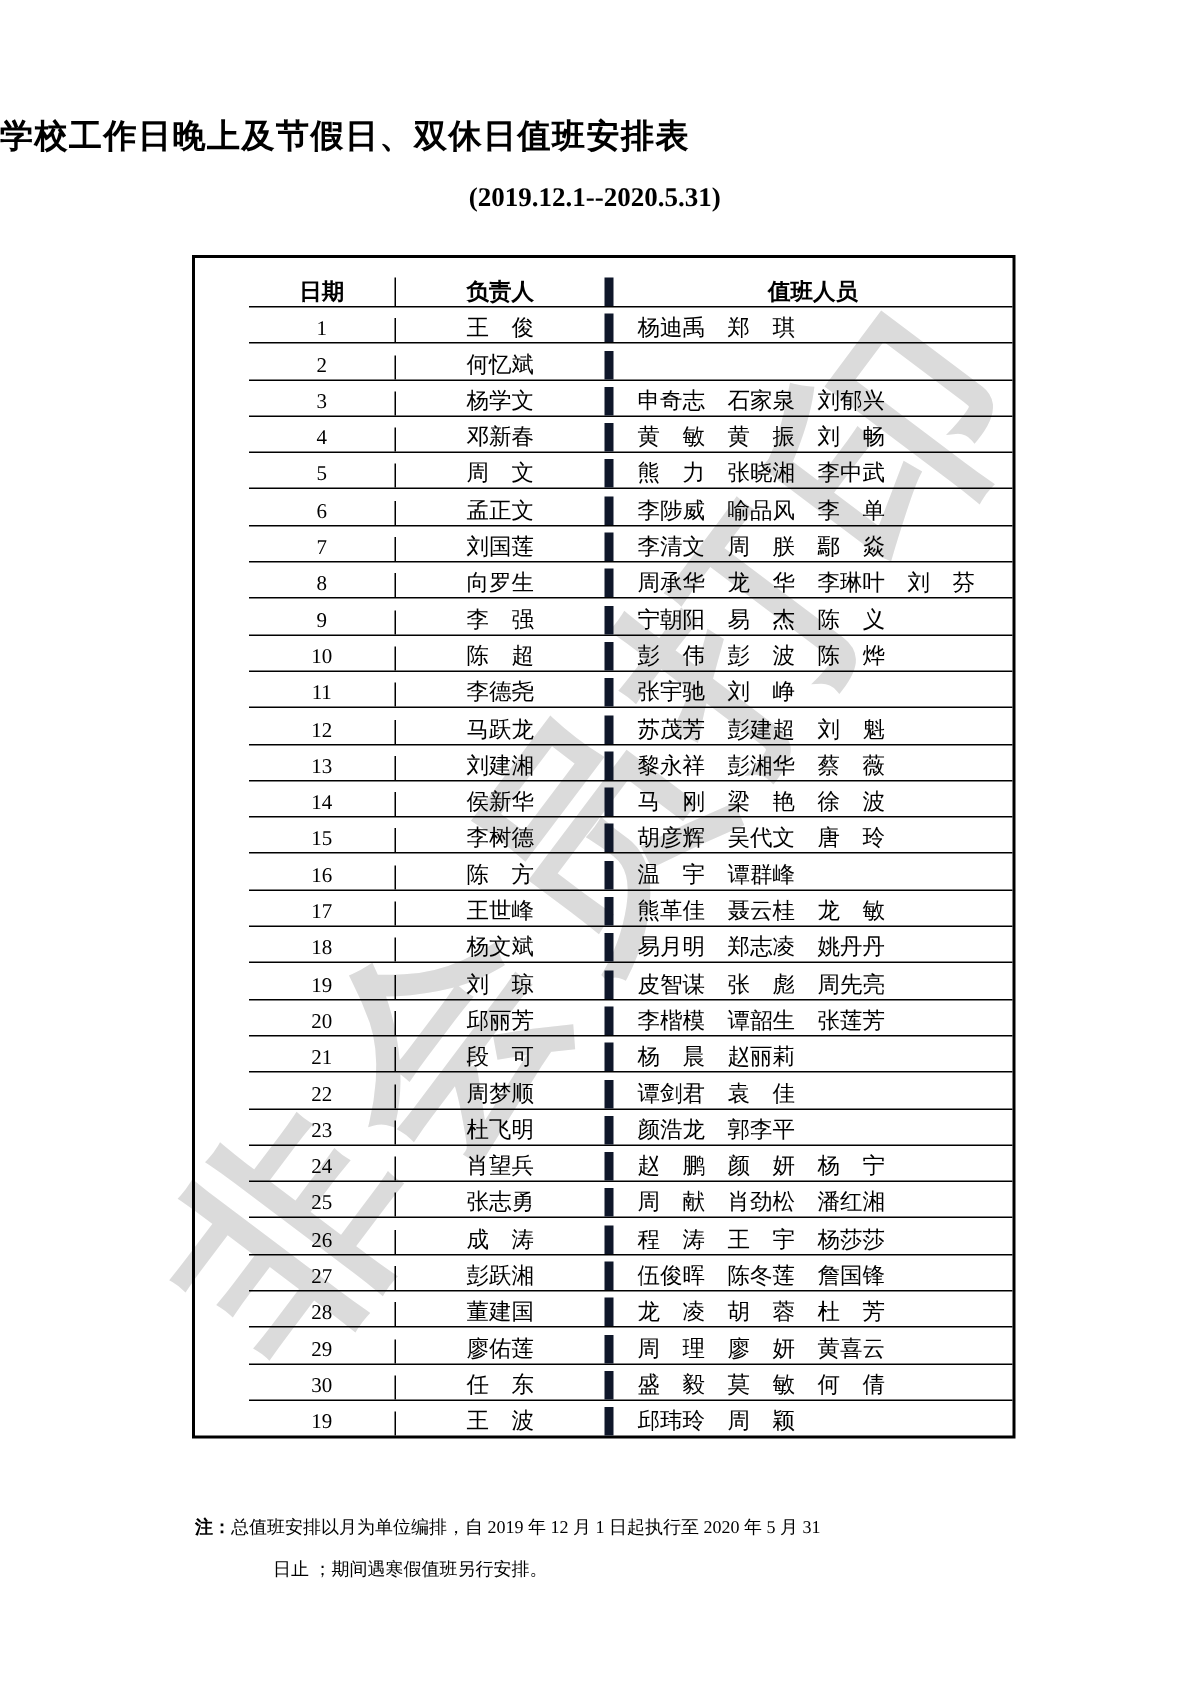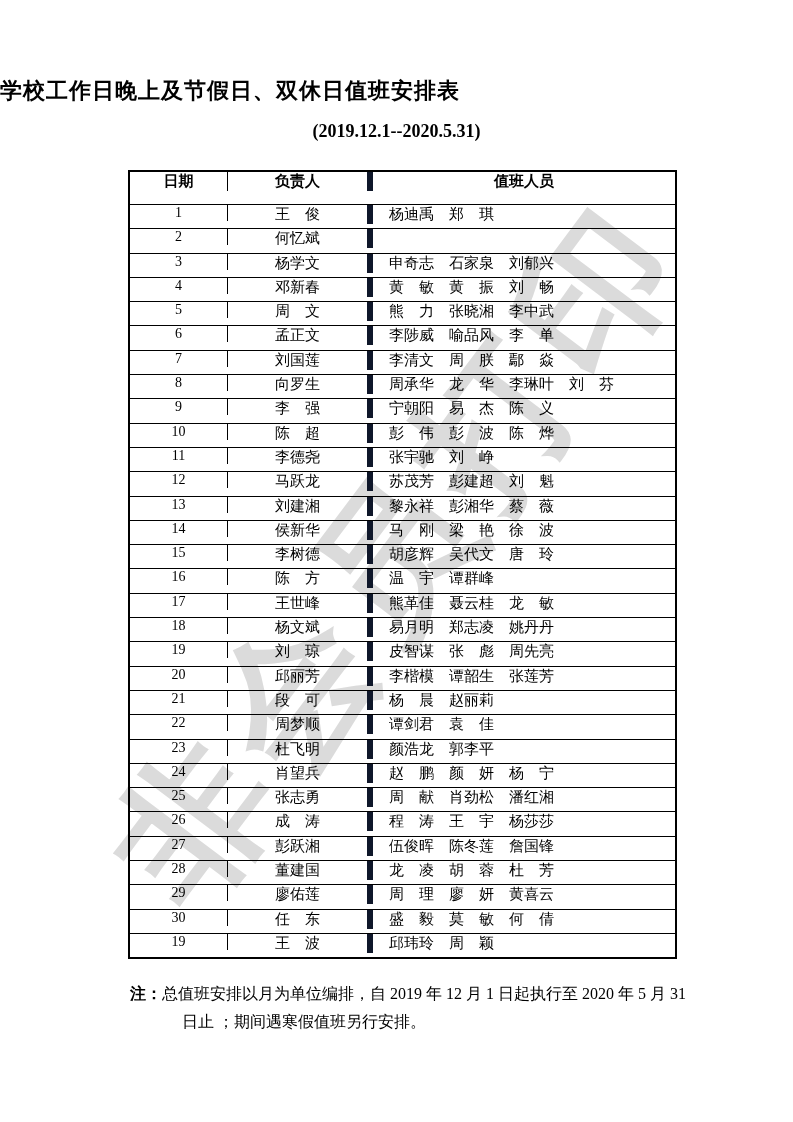--- a/index.html
+++ b/index.html
@@ -54,40 +54,40 @@
     top: 170px;
     width: 549px;
     height: 789px;
     border: 2px solid #000;
     display: flex;
     flex-direction: column;
     z-index: 1;
     background: transparent;
     font-size: 15px;
   }
-  .tr { display: flex; flex: 1 1 auto; border-bottom: 1px solid #000; align-items: flex-start; }
+  .tr { display: flex; flex: 1 1 auto; border-bottom: 1px solid #000; align-items: flex-end; margin-left: 36px; }
   .tr:last-child { border-bottom: none; }
   .tr.thead { flex: 0 0 33px; font-weight: bold; }
   .td {
     display: flex;
     align-items: center;
     overflow: hidden;
     white-space: nowrap;
   }
   .c1 { width: 98px; border-right: 1px solid #000; justify-content: center; }
   .c2 { width: 145px; border-right: 6px solid #0f172a; justify-content: center; }
   .c3 { flex: 1; padding-left: 16px; }
   .thead .c3 { padding-left: 0; justify-content: center; }
   .c1.date-cell { font-size: 14px; }
   .note {
     position: absolute;
     left: 130px;
-    top: 980px;
+    top: 1004px;
     width: 576px;
-    font-size: 16px;
+    font-size: 12px;
     line-height: 28px;
     z-index: 1;
   }
   .note .note-label { font-weight: bold; }
   .note .note-line2 { padding-left: 52px; }
 </style>
 </head>
 <body>
 
 <div class="page">

